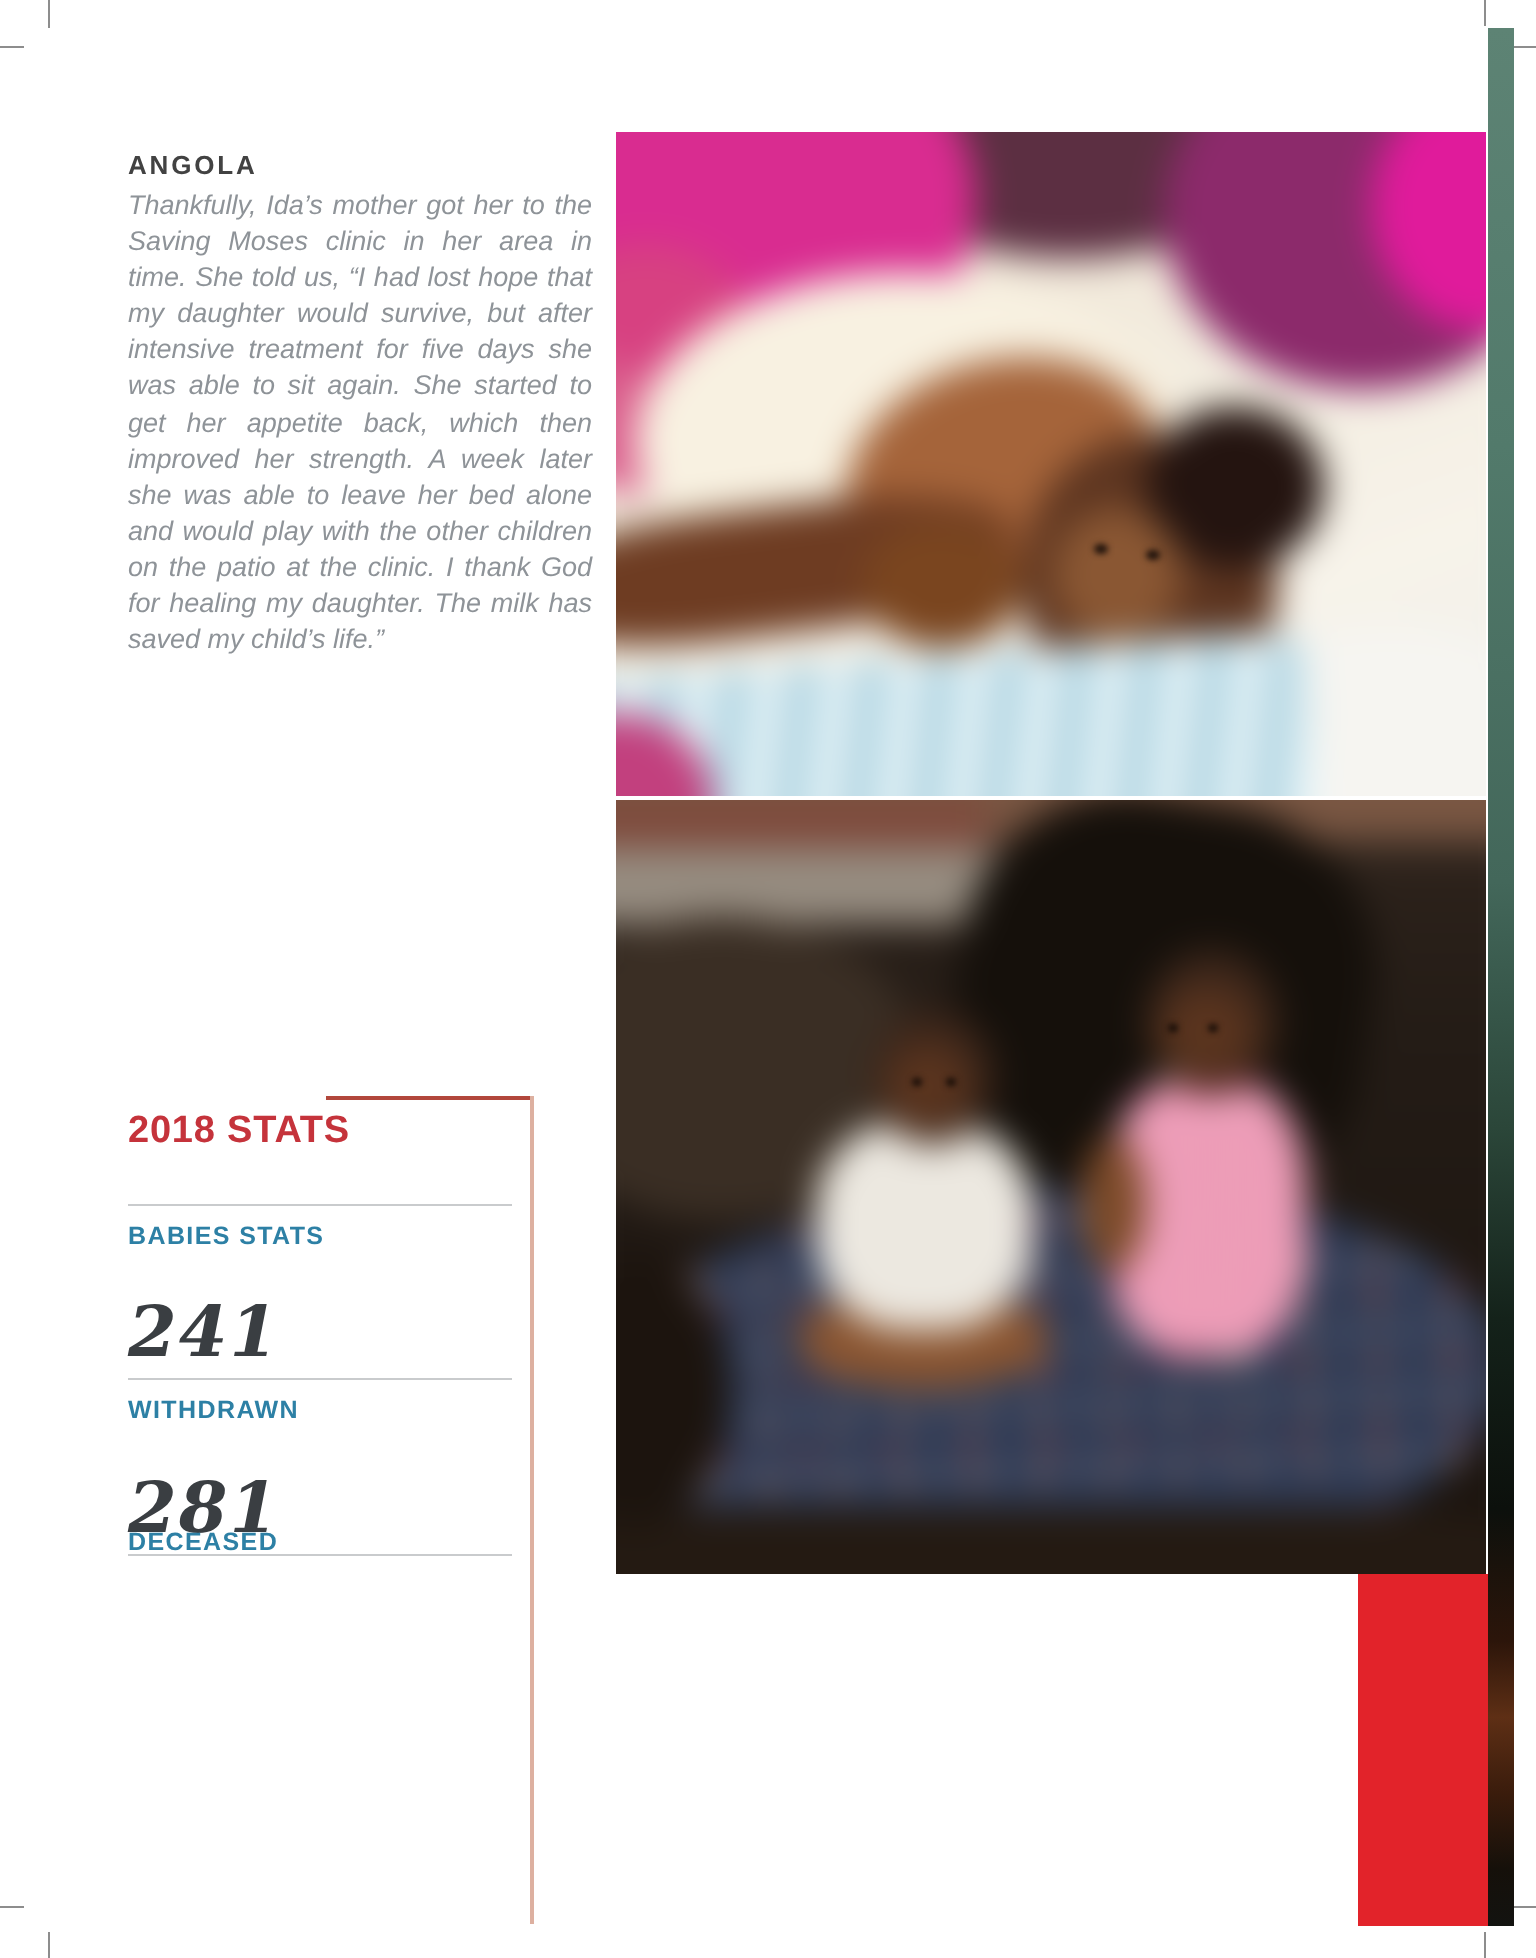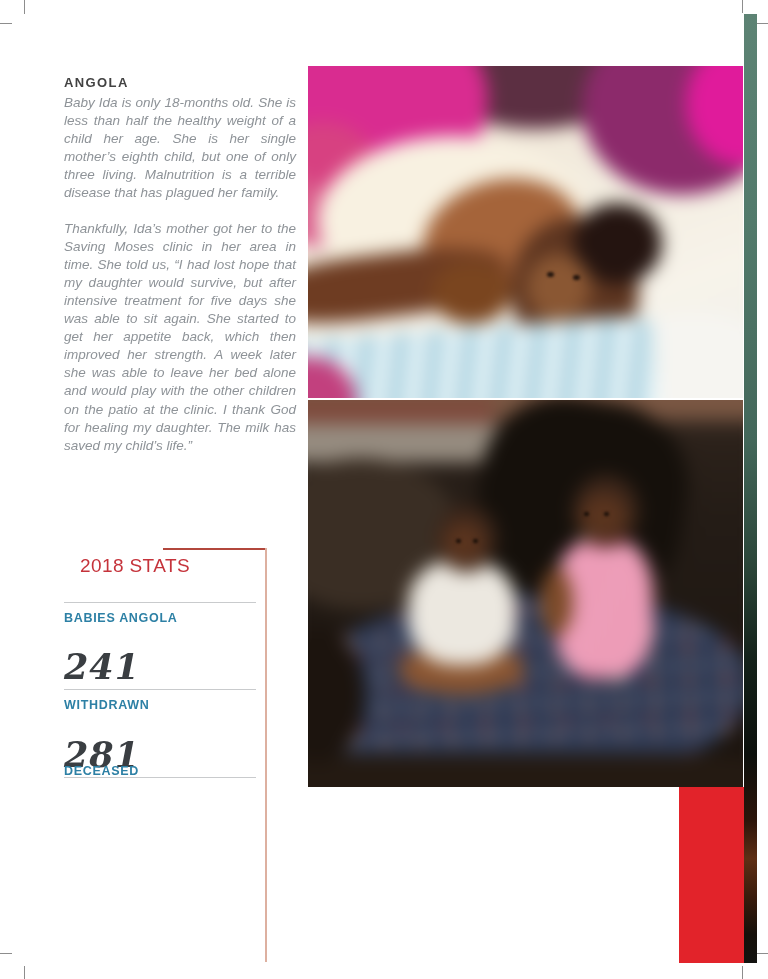--- a/index.html
+++ b/index.html
@@ -9,21 +9,21 @@
   
   .crop{position:absolute;background:#8d8d8d;}
 
   
   .country{position:absolute;left:64px;top:64px;font-size:13px;font-weight:bold;
            letter-spacing:1.4px;color:#424242;}
   .story{position:absolute;left:64px;top:94px;width:232px;color:#8e9398;
          font-style:italic;font-size:13.5px;line-height:18.1px;text-align:justify;}
   .story p{margin:0 0 17px 0;}
 
-  .stats-heading{position:absolute;left:80px;top:536px;font-size:19px;font-weight:normal;
+  .stats-heading{position:absolute;left:64px;top:536px;font-size:19px;font-weight:bold;
                  letter-spacing:.4px;color:#c5333b;}
   .rule-h{position:absolute;left:163px;top:548px;width:104px;height:2px;background:#b2473c;}
   .rule-v{position:absolute;left:265px;top:548px;width:2px;height:414px;background:#ddb0a0;}
 
   .stat-value{position:absolute;left:64px;font-family:"DejaVu Serif",serif;
               font-style:italic;font-weight:bold;font-size:35px;line-height:1;
               color:#3a3e42;letter-spacing:1px;}
   .stat-line{position:absolute;left:64px;width:192px;height:1px;background:#c9cbcd;}
   .stat-label{position:absolute;left:64px;font-size:12.5px;font-weight:bold;
               letter-spacing:.7px;color:#2d80a5;}
@@ -99,30 +99,29 @@
   <div class="crop" style="left:742px;top:0;width:1px;height:13px"></div>
   <div class="crop" style="left:756px;top:23px;width:12px;height:1px"></div>
   <div class="crop" style="left:742px;top:966px;width:1px;height:13px"></div>
   <div class="crop" style="left:756px;top:953px;width:12px;height:1px"></div>
   <div class="crop" style="left:24px;top:966px;width:1px;height:13px"></div>
   <div class="crop" style="left:0;top:953px;width:12px;height:1px"></div>
 
   <h2 class="country">ANGOLA</h2>
 
   <div class="story">
-    <p>Baby Ida is only 18-months old. She is less than half the healthy weight of a child her age. She is her single mother’s eighth child, but one of only three living. Malnutrition is a terrible disease that has plagued her family.</p>
     <p>Thankfully, Ida’s mother got her to the Saving Moses clinic in her area in time. She told us, “I had lost hope that my daughter would survive, but after intensive treatment for five days she was able to sit again. She started to get her appetite back, which then improved her strength. A week later she was able to leave her bed alone and would play with the other children on the patio at the clinic. I thank God for healing my daughter. The milk has saved my child’s life.”</p>
   </div>
 
   <h3 class="stats-heading">2018 STATS</h3>
   <div class="rule-h"></div>
   <div class="rule-v"></div>
 
   <div class="stat-line" style="top:602px"></div>
-  <div class="stat-label" style="top:611px">BABIES ANGOLA</div>
+  <div class="stat-label" style="top:611px">BABIES STATS</div>
 
   <div class="stat-value" style="top:649px">241</div>
   <div class="stat-line" style="top:689px"></div>
   <div class="stat-label" style="top:698px">WITHDRAWN</div>
 
   <div class="stat-value" style="top:737px">281</div>
   <div class="stat-line" style="top:777px"></div>
   <div class="stat-label" style="top:764px">DECEASED</div>
 
   <div class="photo" style="left:308px;top:66px;width:435px;height:332px">

